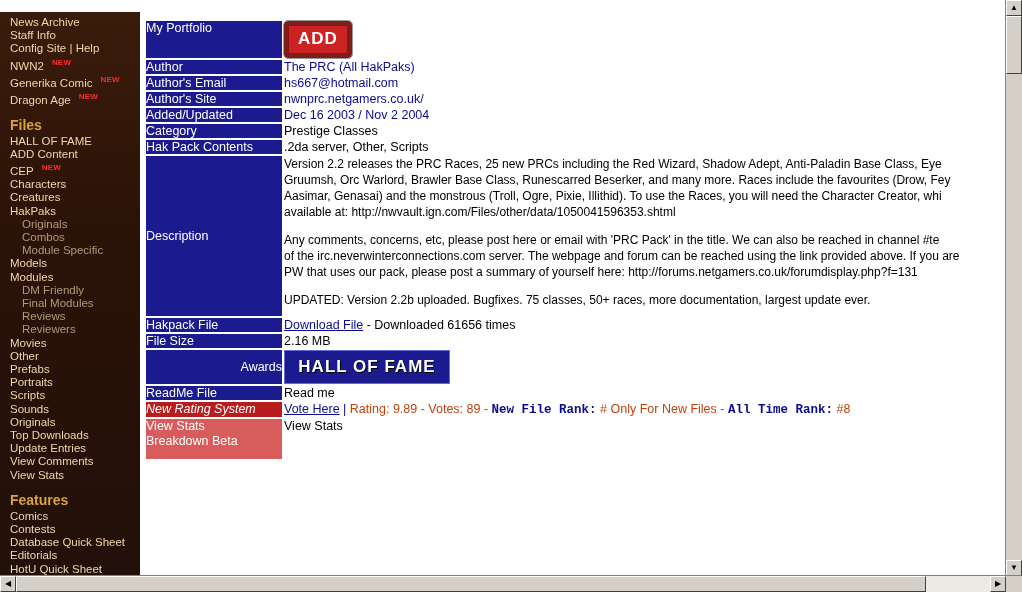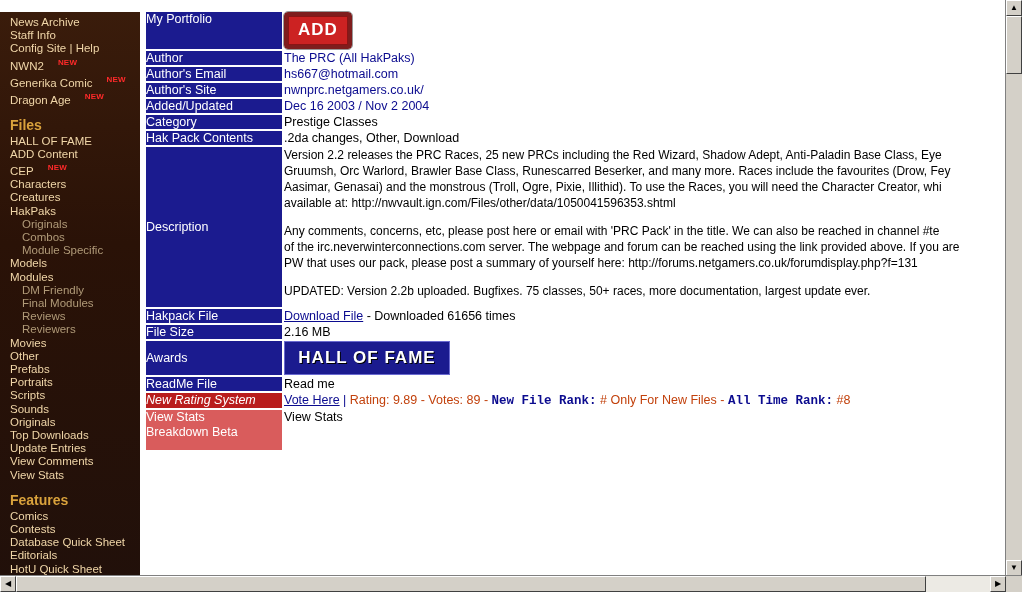--- a/index.html
+++ b/index.html
@@ -55,29 +55,29 @@
     font-size: 14px;
     line-height: 20px;
     padding-top: 8px;
     white-space: nowrap;
   }
   .newtag {
     color: #ff2a2a;
     font-size: 8px;
     font-weight: bold;
     vertical-align: super;
-    margin-left: 14px;
+    margin-left: 8px;
     letter-spacing: 0.2px;
     text-align: right;
   }
   
   .content {
     position: absolute;
     left: 140px;
-    top: 8px;
+    top: 17px;
     right: 16px;
     height: 576px;
     background: #ffffff;
     overflow: hidden;
   }
   table.detail {
     border-collapse: separate;
     border-spacing: 2px;
     margin: 2px 0 0 4px;
     width: 862px;
@@ -324,21 +324,21 @@
       <tr>
         <td class="lbl">Added/Updated</td>
         <td class="val">Dec 16 2003 / Nov 2 2004</td>
       </tr>
       <tr>
         <td class="lbl">Category</td>
         <td class="val plain">Prestige Classes</td>
       </tr>
       <tr>
         <td class="lbl">Hak Pack Contents</td>
-        <td class="val plain">.2da changes, Other, Download</td>
+        <td class="val plain">.2da server, Other, Scripts</td>
       </tr>
       <tr>
         <td class="lbl tall">Description</td>
         <td class="val plain desc" id="desc-cell">
               <p>
                 <span style="display: block;">Version 2.2 releases the PRC Races, 25 new PRCs including the Red Wizard, Shadow Adept, Anti-Paladin Base Class, Eye</span>
                 <span style="display: block;">Gruumsh, Orc Warlord, Brawler Base Class, Runescarred Beserker, and many more. Races include the favourites (Drow, Fey</span>
                 <span style="display: block;">Aasimar, Genasai) and the monstrous (Troll, Ogre, Pixie, Illithid). To use the Races, you will need the Character Creator, whi</span>
                 <span style="display: block;">available at: http://nwvault.ign.com/Files/other/data/1050041596353.shtml</span>
               </p>
@@ -357,21 +357,21 @@
         <td class="val plain">
           <a class="blue" href="#">Download File</a>
           <span>- Downloaded 61656 times</span>
         </td>
       </tr>
       <tr>
         <td class="lbl">File Size</td>
         <td class="val plain">2.16 MB</td>
       </tr>
       <tr>
-        <td class="lbl tall" style="height:32px;">Awards</td>
+        <td class="lbl tall" style="height:32px;text-align:right;">Awards</td>
         <td class="val">
           <span class="hof">
             <span class="hof-text">HALL OF FAME</span>
           </span>
         </td>
       </tr>
       <tr>
         <td class="lbl">ReadMe File</td>
         <td class="val plain">Read me</td>
       </tr>

